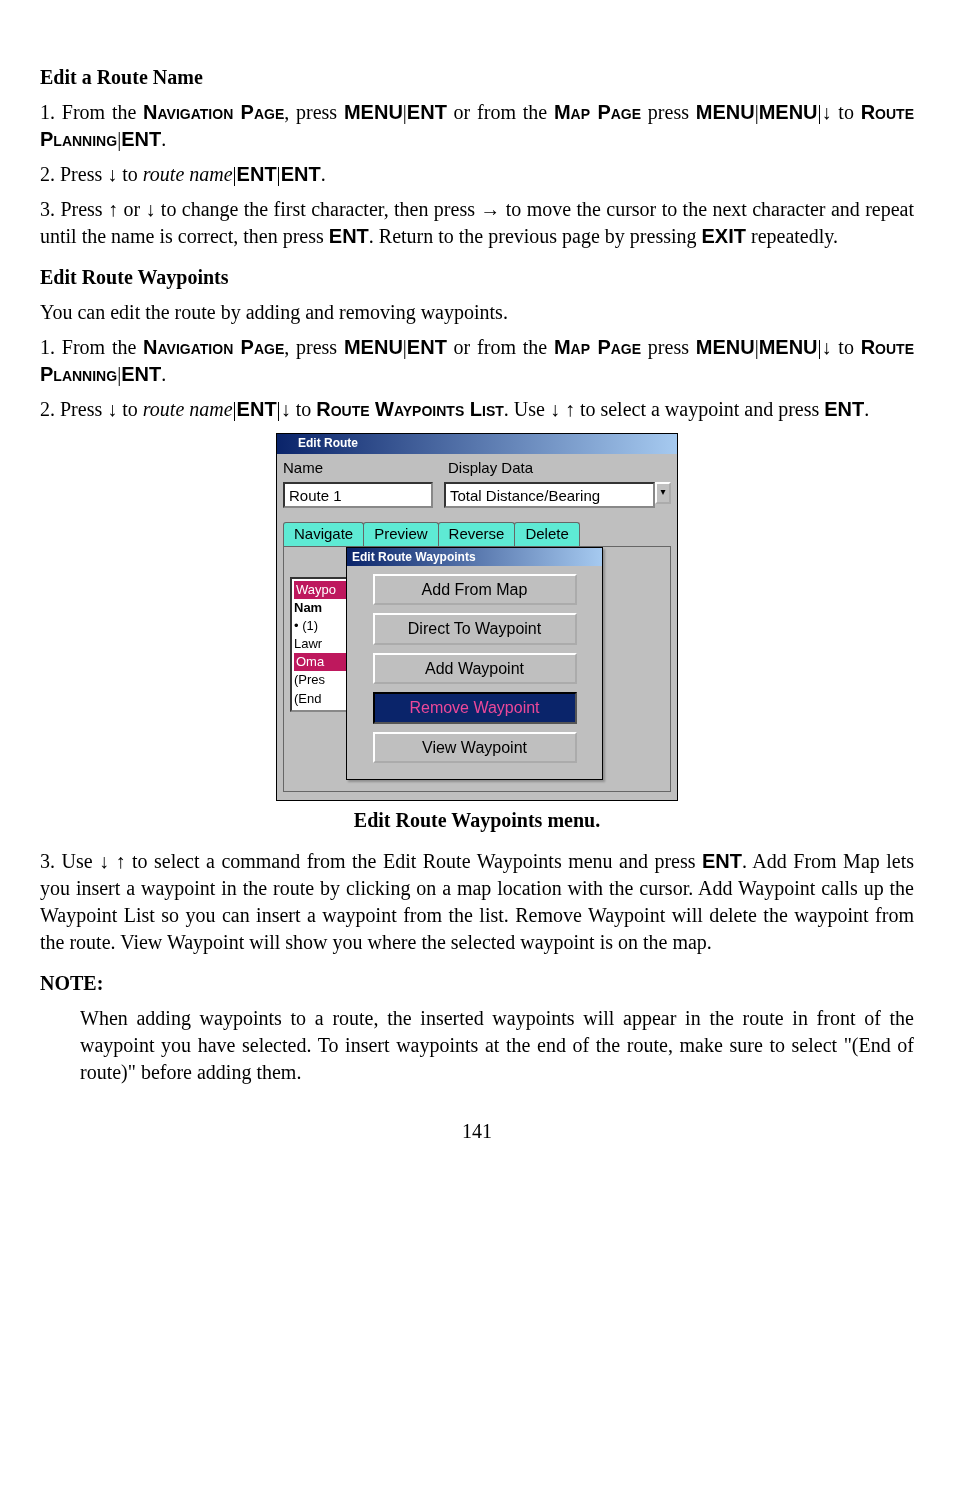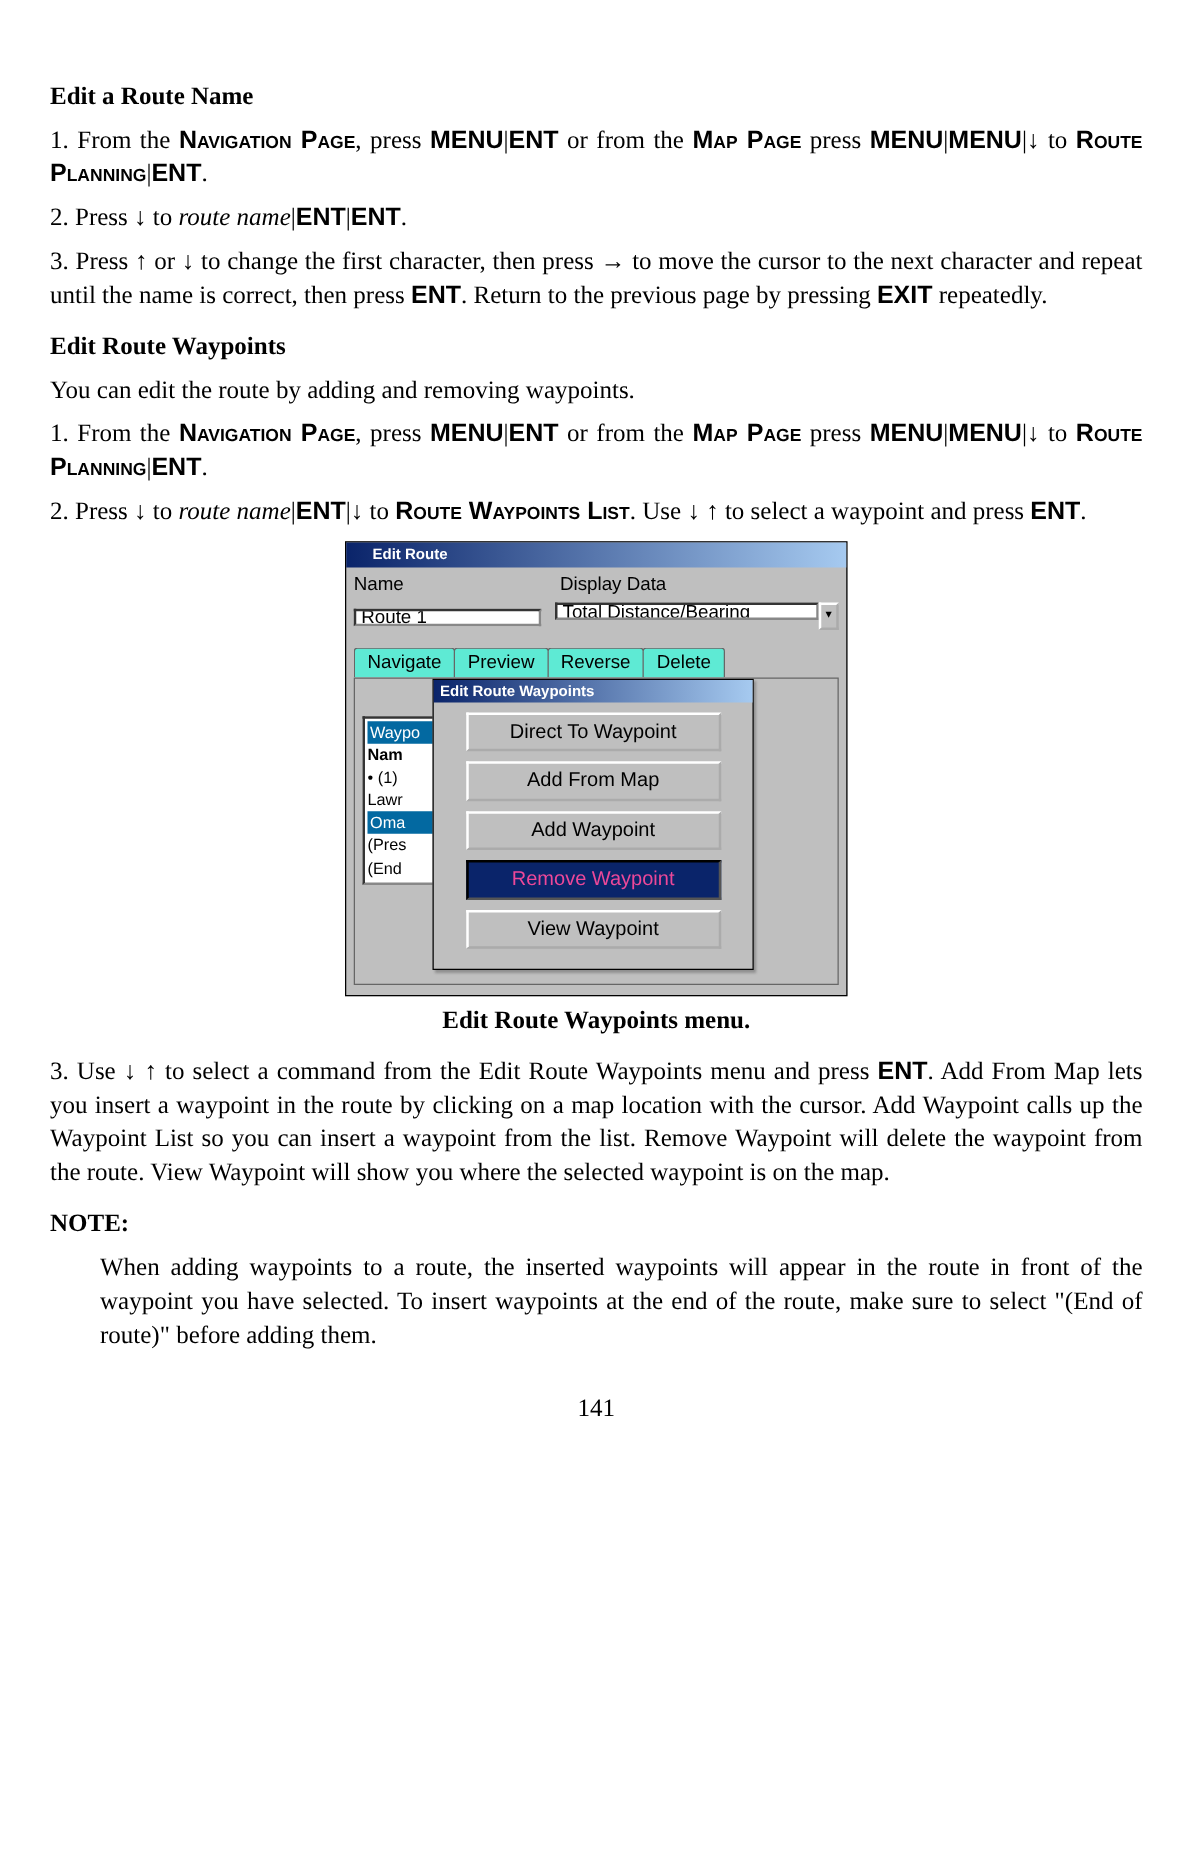--- a/index.html
+++ b/index.html
@@ -49,30 +49,30 @@
   .shot-titlebar {
     height: 18px;
     background: linear-gradient(to right, #0a246a, #a6caf0);
     color: #fff;
     font-size: 12px;
     font-weight: bold;
     padding: 1px 21px;
   }
   .shot-row {
     display: flex;
-    align-items: flex-end;
+    align-items: flex-start;
     padding: 4px 6px 0 6px;
   }
   .shot-row .left-label { width: 165px; }
   .shot-input {
     flex: 1;
     background: #fff;
     border: 2px inset #888;
     padding: 2px 4px;
-    height: 14px;
+    height: 26px;
     box-sizing: border-box;
     font-size: 15px;
     font-family: Tahoma, Arial, sans-serif;
   }
   .shot-select-wrap {
     position: relative;
     flex: 1;
     display: flex;
   }
   .shot-select-btn {
@@ -112,21 +112,21 @@
     position: absolute;
     left: 6px;
     top: 30px;
     width: 55px;
     font-size: 13px;
     line-height: 1.4;
     background: #fff;
     border: 2px inset #888;
     padding: 2px 2px;
   }
-  .back-list .hl { background: #0369a1; color: #fff; padding: 0 2px; display: block; }
+  .back-list .hl { background: #be185d; color: #fff; padding: 0 2px; display: block; }
   .back-list .row-with-dot::before {
     content: "• ";
   }
   .dialog {
     position: absolute;
     left: 62px;
     top: 0;
     width: 255px;
     background: #bfbfbf;
     border: 1px solid #000;
@@ -220,22 +220,22 @@
         <span class="row-with-dot">(1)</span><br>
         <span>Lawr</span><br>
         <span class="hl">Oma</span>
         <span>(Pres</span><br>
         <span>(End</span>
       </div>
 
       <div class="dialog">
         <div class="dialog-title">Edit Route Waypoints</div>
         <div class="dialog-body">
+          <div class="dlg-btn">Add From Map</div>
           <div class="dlg-btn">Direct To Waypoint</div>
-          <div class="dlg-btn">Add From Map</div>
           <div class="dlg-btn">Add Waypoint</div>
           <div class="dlg-btn selected">Remove Waypoint</div>
           <div class="dlg-btn">View Waypoint</div>
         </div>
       </div>
 
     </div>
   </div>
 </div>
 <div class="figure-caption">Edit Route Waypoints menu.</div>

